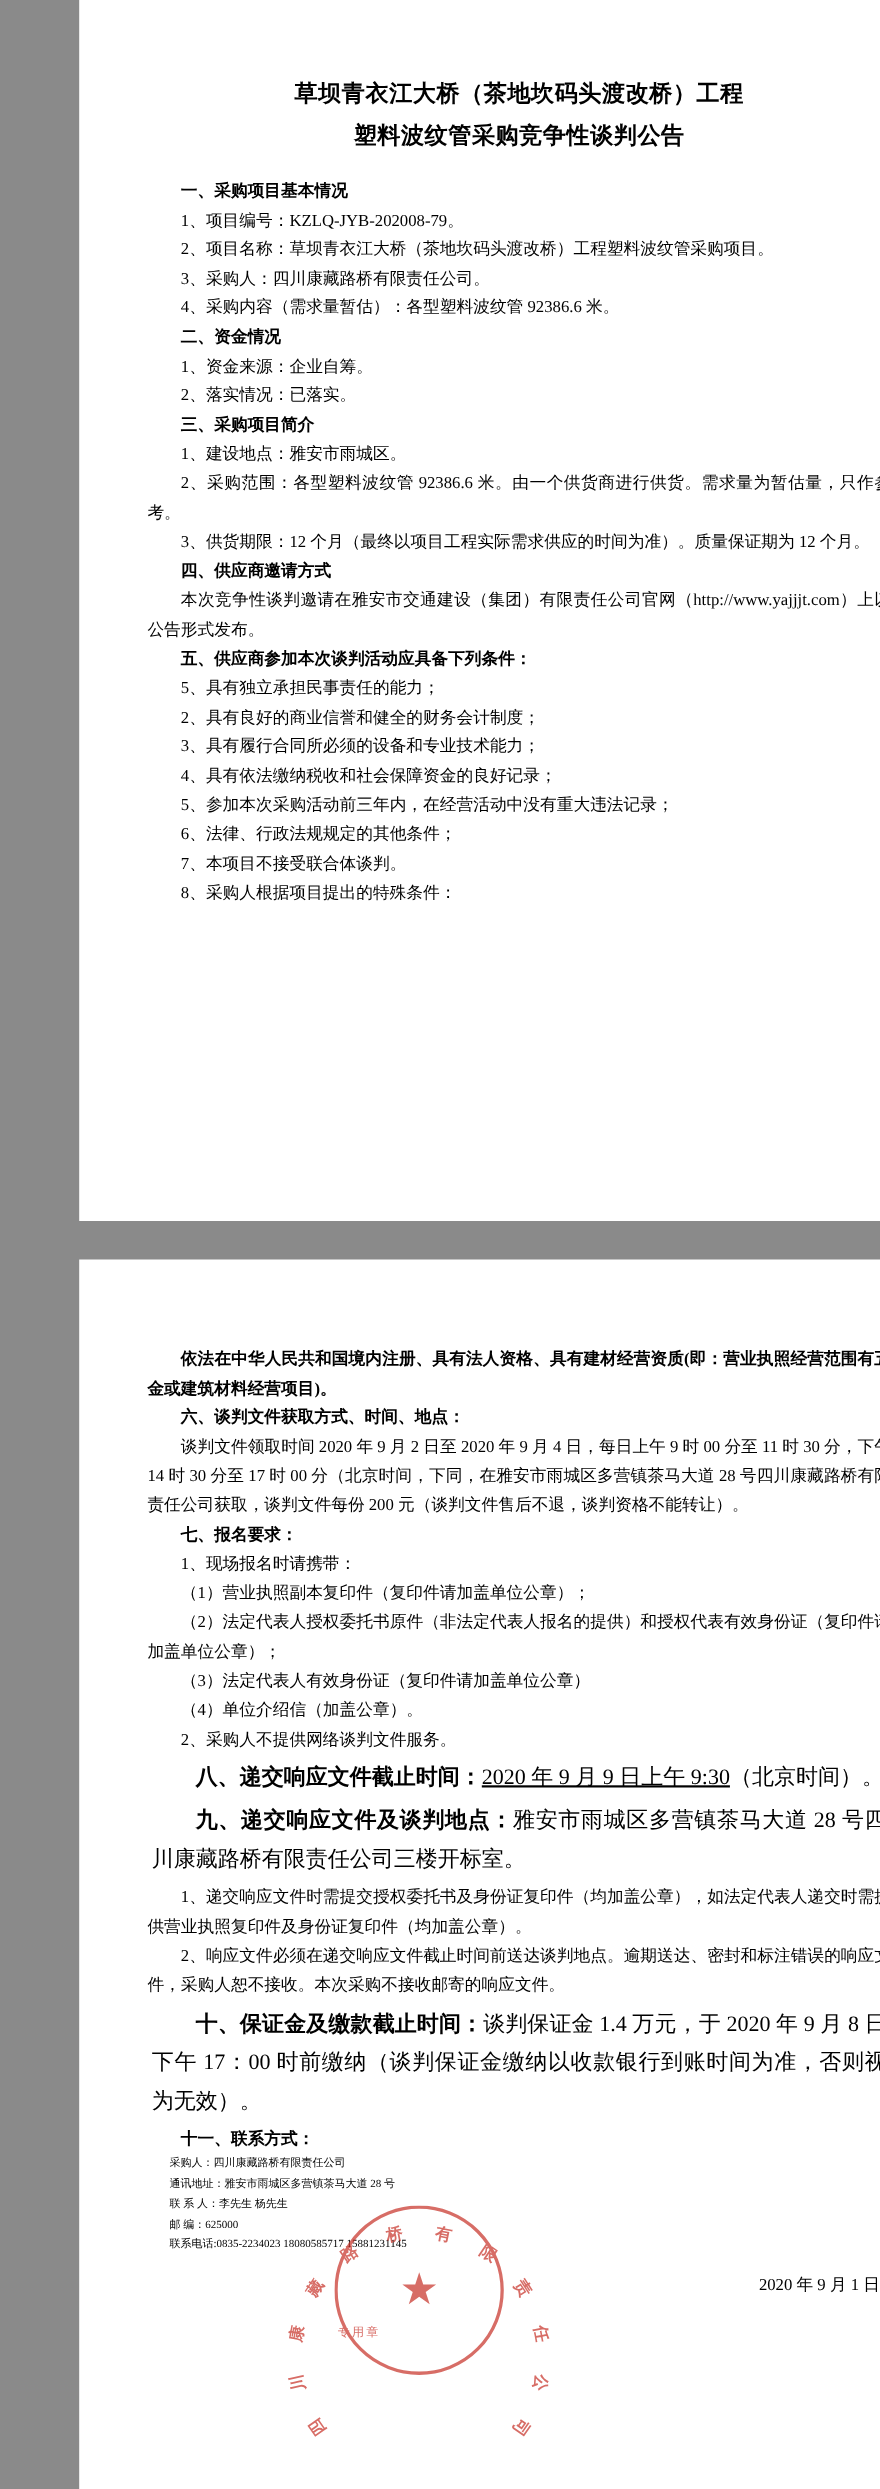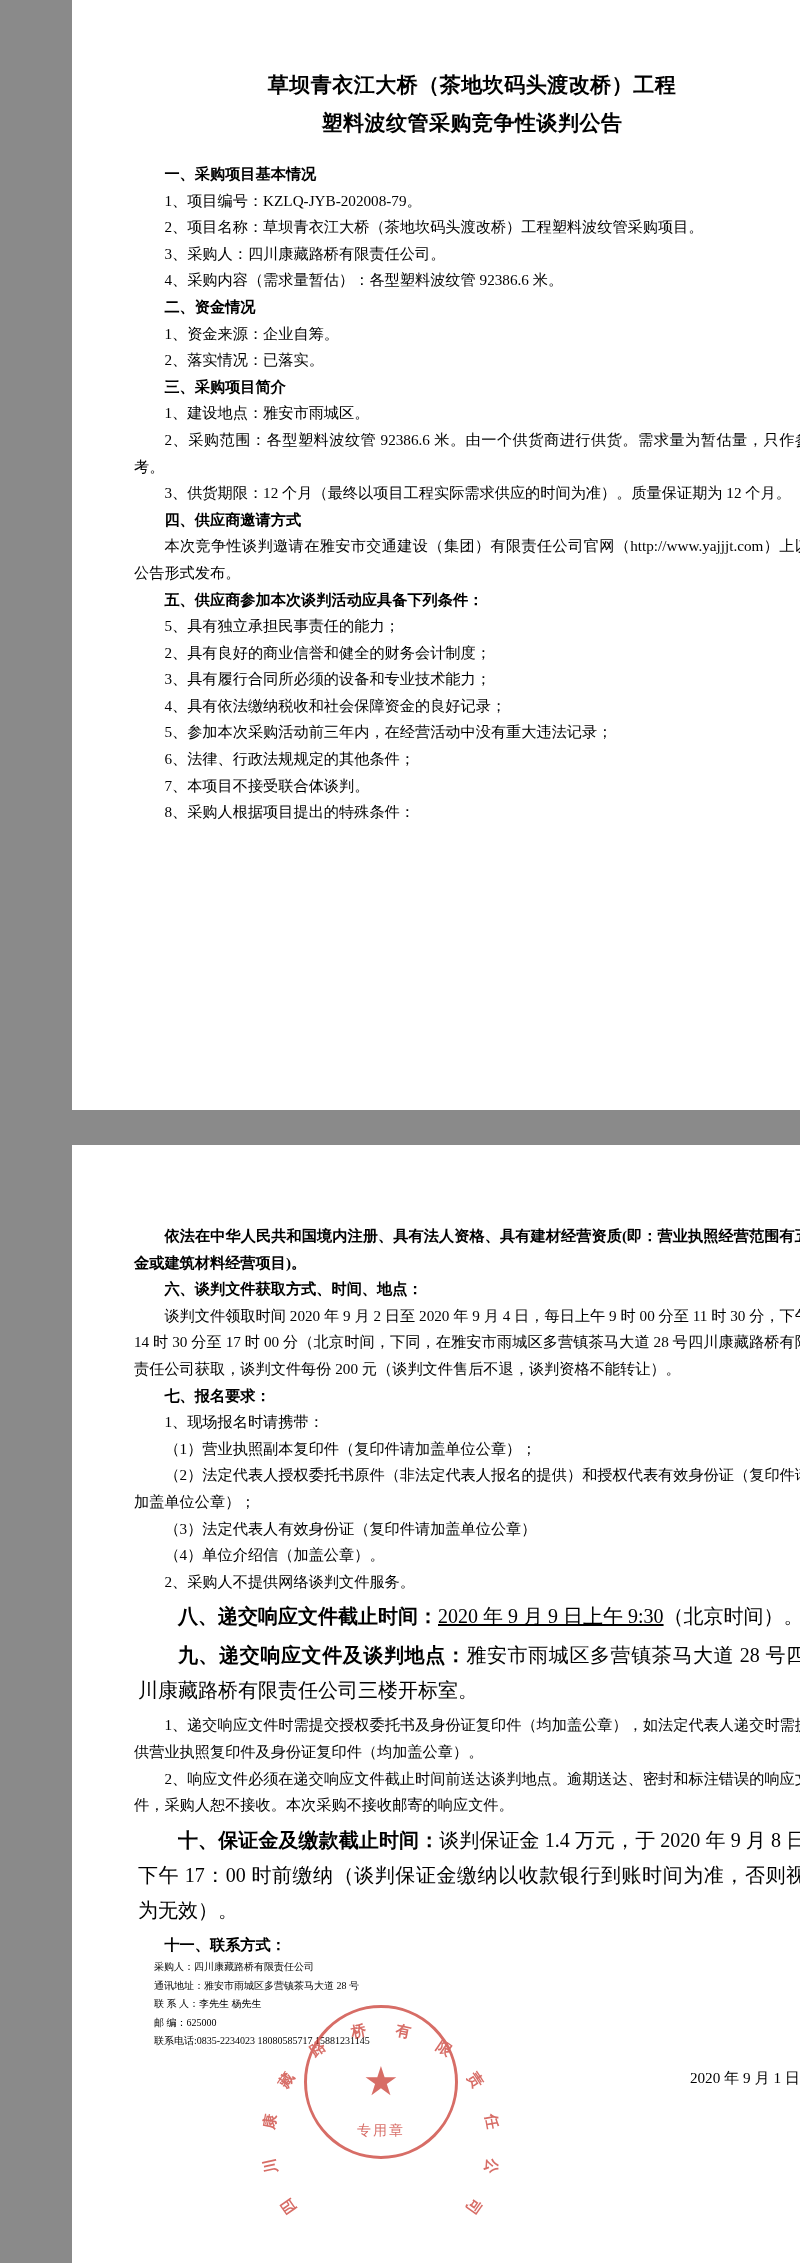--- a/index.html
+++ b/index.html
@@ -124,25 +124,24 @@
     top: 50%;
     color: #c8342b;
     font-size: 15px;
     font-weight: bold;
     font-family: "Liberation Serif", serif;
     transform-origin: 0 60px;
     white-space: nowrap;
   }
   .seal .seal-bottom {
     position: absolute;
-    bottom: 16px;
+    bottom: 28px;
     left: 0; right: 0;
-    text-align: center;
     color: #c8342b;
-    font-size: 14px;
+    font-size: 11px;
     letter-spacing: 2px;
   }
 </style>
 </head>
 <body>
 
 <div class="page-wrap">
 
   <div class="page page1">
 

